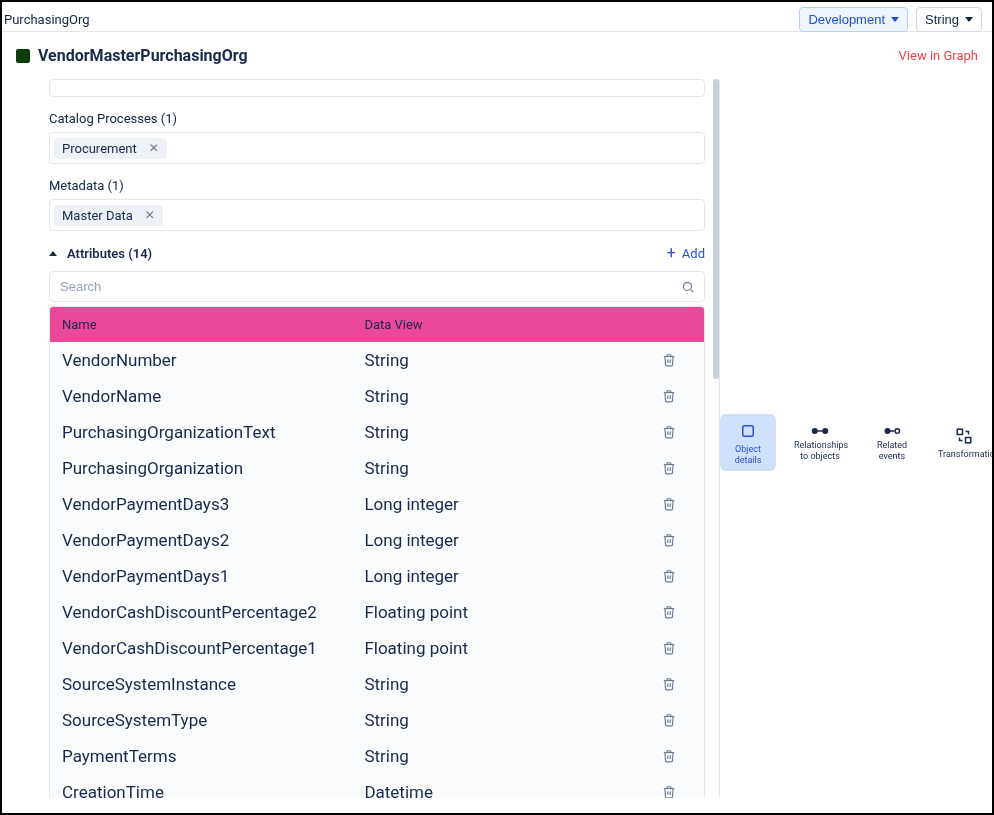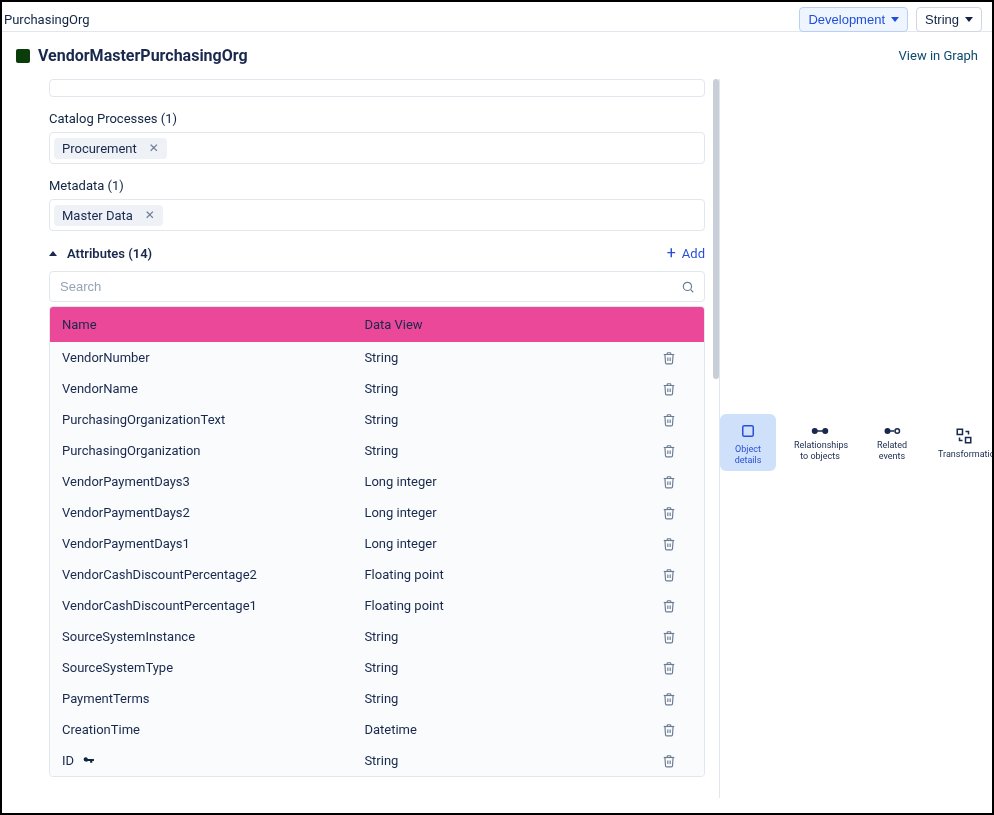--- a/index.html
+++ b/index.html
@@ -12,21 +12,21 @@
   .top-actions { display: flex; gap: 8px; }
   .btn { border: 1px solid #d0d7e2; border-radius: 4px; background: #fff; padding: 4px 8px; font-size: 13px; display: inline-flex; align-items: center; gap: 6px; cursor: pointer; color: #0f2543; }
   .btn-env { color: #1e4fd8; border-color: #b9cff5; background: #eff5ff; }
   .chev { width: 0; height: 0; border-left: 4px solid transparent; border-right: 4px solid transparent; border-top: 5px solid currentColor; display: inline-block; }
 
   
   .titlebar { display: flex; align-items: center; justify-content: space-between; padding: 14px 14px 14px 14px; }
   .titlebar-left { display: flex; align-items: center; gap: 8px; }
   .obj-icon { width: 14px; height: 14px; border-radius: 2px; background: #0a3d0a; display: inline-block; }
   .page-title { font-size: 16px; font-weight: 700; color: #19294d; }
-  .view-graph { color: #0c4a6e; cursor: pointer; font-size: 13px; }
+  .view-graph { color: #ef4444; cursor: pointer; font-size: 13px; }
 
   .body-area { display: flex; height: calc(815px - 44px - 48px - 4px); position: relative; margin-left: 33px; }
 
   
   .main-col { flex: 1; overflow-y: auto; padding: 0 14px 14px 14px; position: relative; }
 
   
   .empty-box { height: 18px; border: 1px solid #e2e6ed; border-radius: 4px; margin-bottom: 14px; }
 
   .section-label { font-size: 13px; color: #0f2543; margin-bottom: 6px; }
@@ -46,21 +46,21 @@
   .search-input { width: 100%; border: 1px solid #e2e6ed; border-radius: 4px; padding: 7px 23px 7px 10px; font-size: 13px; color: #0f2543; }
   .search-input::placeholder { color: #97a3b6; }
   .search-icon { position: absolute; right: 10px; top: 50%; transform: translateY(-50%); color: #6b7b93; }
 
   
   .table { border: 1px solid #e2e6ed; border-radius: 4px; overflow: hidden; }
   .thead { display: flex; background: #ec4899; padding: 10px 12px; font-size: 13px; color: #19294d; font-weight: 400; }
   .col-name { flex: 0 0 48%; }
   .col-type { flex: 1; }
   .col-act { flex: 0 0 30px; text-align: right; }
-  .trow { display: flex; align-items: center; padding: 8px 12px; background: #f9fbfd; font-size: 13px; color: #19294d; }
+  .trow { display: flex; align-items: center; padding: 8px 12px; background: #f9fbfd; font-size: 17px; color: #19294d; }
   .trow .col-name { display: flex; align-items: center; gap: 8px; }
   .trash-icon { color: #6b7b93; cursor: pointer; }
   .key-icon { color: #0f2543; }
 
   
   .rightbar { flex: 0 0 74px; border-left: 1px solid #e2e6ed; display: flex; flex-direction: row; align-items: center; padding-top: 8px; gap: 16px; }
   .rb-item { width: 56px; border-radius: 6px; padding: 8px 2px 6px 2px; text-align: center; cursor: pointer; color: #19294d; }
   .rb-item.active { background: #cfe0fb; color: #2850d6; }
   .rb-icon { display: block; margin: 0 auto 4px auto; }
   .rb-label { font-size: 9px; line-height: 1.2; color: inherit; display: block; }

